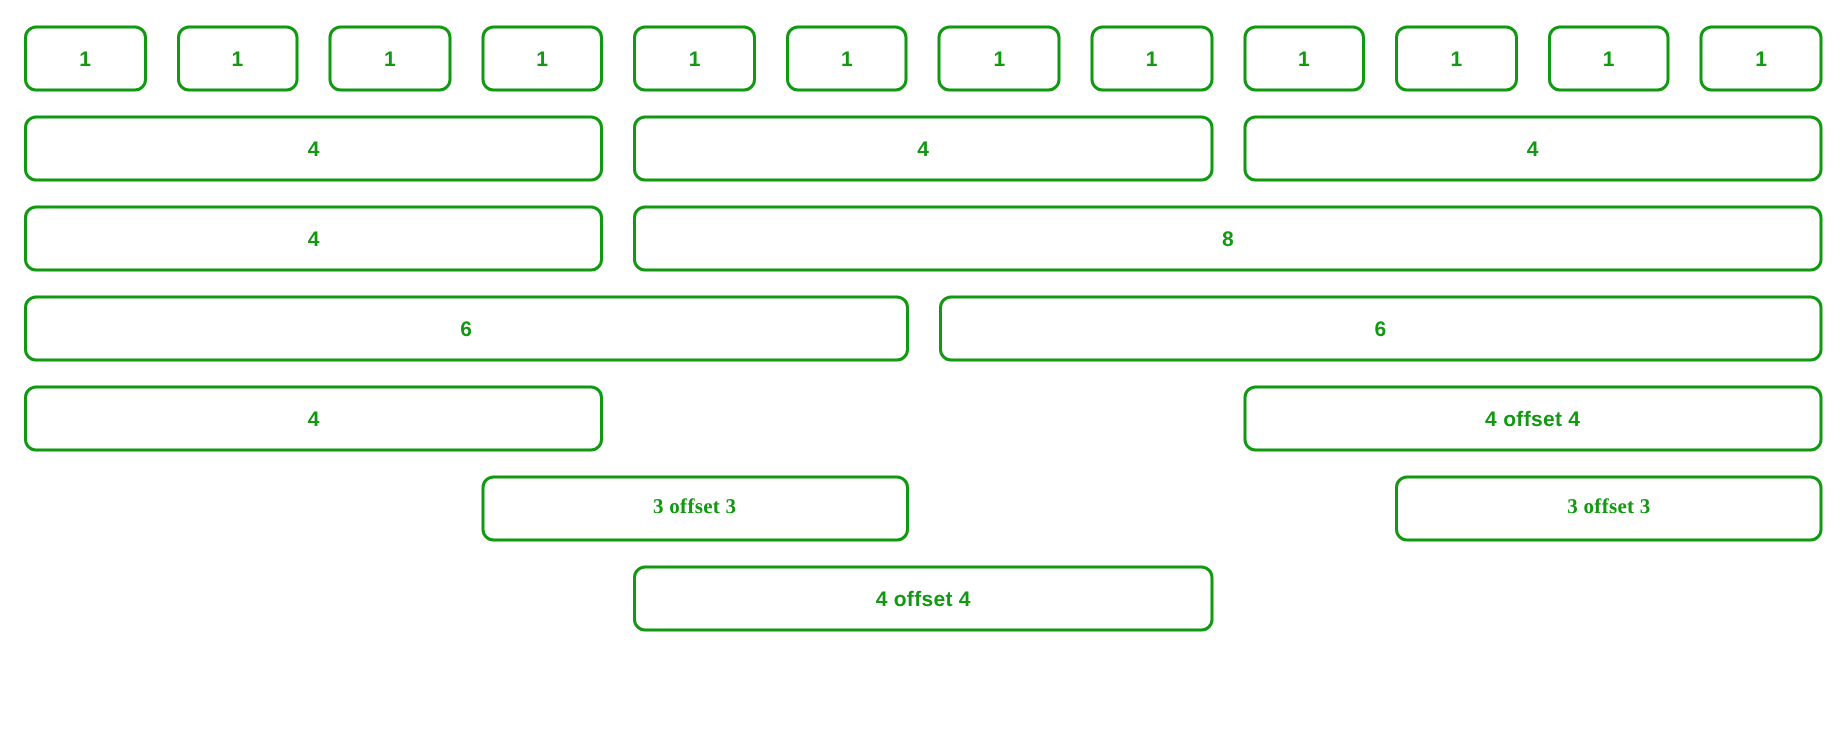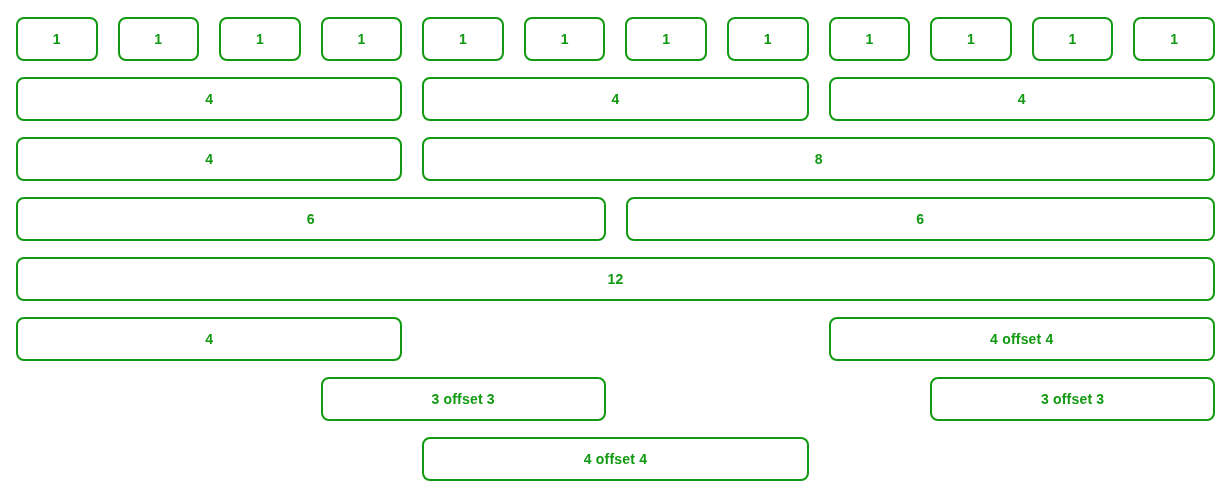--- a/index.html
+++ b/index.html
@@ -47,21 +47,21 @@
     font-size: 14px;
     font-weight: bold;
     letter-spacing: 0.2px;
     line-height: 1;
     white-space: nowrap;
     user-select: none;
   }
 
   
   .c-1  { width: 8.3333%; }
-  .c-3  { width: 25%; }
+  .c-3  { width: 25%; font-family: Liberation Serif, serif; }
   .c-4  { width: 33.3333%; }
   .c-6  { width: 50%; }
   .c-8  { width: 66.6667%; }
   .c-12 { width: 100%; }
 
   
   .off-3 { margin-left: 25%; }
   .off-4 { margin-left: 33.3333%; }
 
   .spacer-top { height: 17px; }
@@ -135,25 +135,20 @@
 
   <div class="row">
     <div class="col c-6">
       <div class="cell">6</div>
     </div>
     <div class="col c-6">
       <div class="cell">6</div>
     </div>
   </div>
 
-  <div class="row">
-    <div class="col c-12">
-      <div class="cell">12</div>
-    </div>
-  </div>
 
   <div class="row">
     <div class="col c-4">
       <div class="cell">4</div>
     </div>
     <div class="col c-4 off-4">
       <div class="cell">4 offset 4</div>
     </div>
   </div>
 

